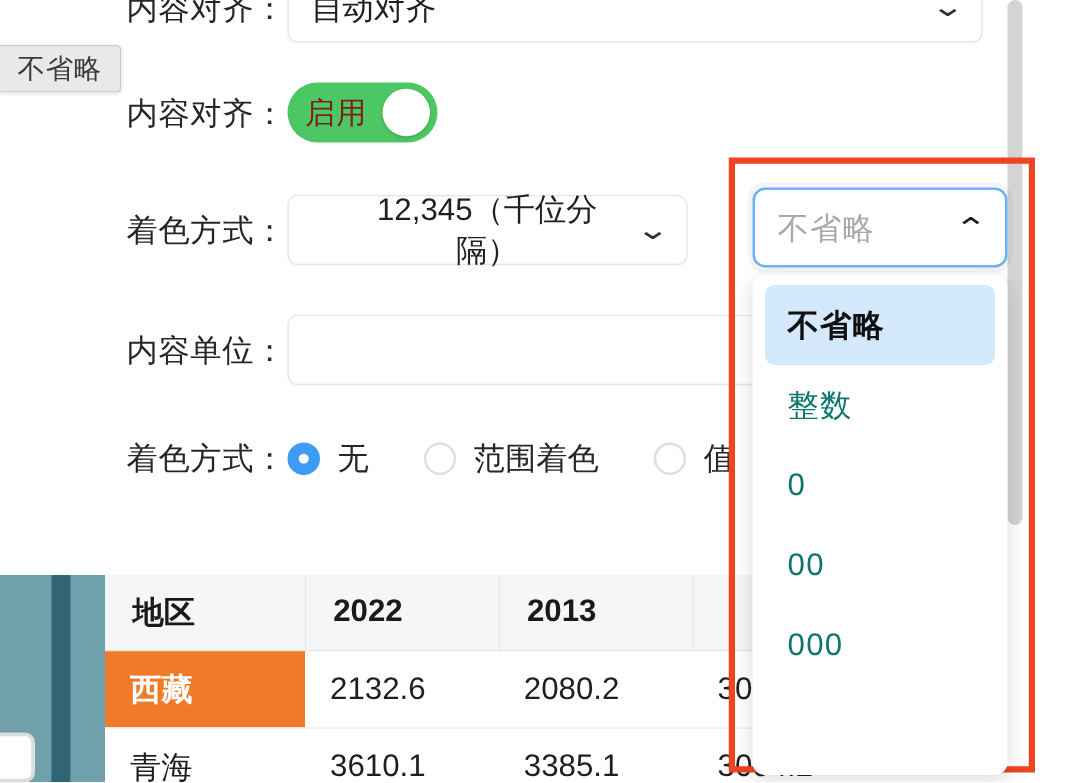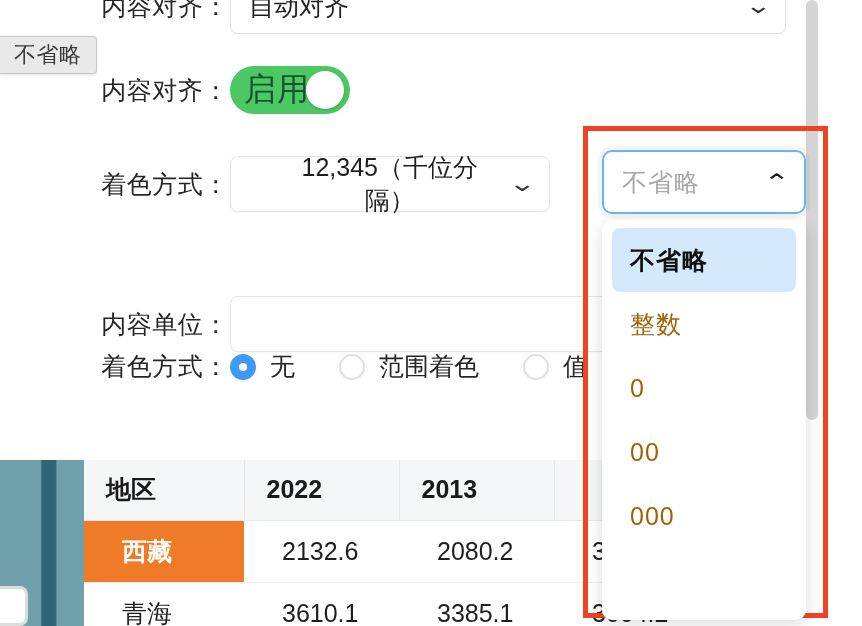--- a/index.html
+++ b/index.html
@@ -63,21 +63,21 @@
     font-size: 25px;
     color: #262626;
     letter-spacing: 0.5px;
     white-space: nowrap;
     flex: none;
   }
 
   .row-0 { top: -22px; }
   .row-1 { top: 66px; }
   .row-2 { top: 156px; }
-  .row-3 { top: 252px; margin-top: 44px; }
+  .row-3 { top: 252px; }
   .row-4 { top: 350px; }
 
   
   .field-box {
     height: 56px;
     background: #ffffff;
     border: 1px solid #e2e4e8;
     border-radius: 8px;
     display: flex;
     align-items: center;
@@ -104,22 +104,22 @@
     height: 48px;
     border-radius: 26px;
     background: #4cc764;
     display: flex;
     align-items: center;
     padding: 0 6px;
     position: relative;
     cursor: pointer;
   }
   .toggle-text {
-    color: #14532d;
-    font-size: 32px;
+    color: #7f1d1d;
+    font-size: 24px;
     margin-left: 8px;
     letter-spacing: 1px;
   }
   .toggle-knob {
     position: absolute;
     right: 6px;
     width: 38px;
     height: 38px;
     border-radius: 50%;
     background: #ffffff;
@@ -235,21 +235,21 @@
     box-shadow: 0 4px 16px rgba(0,0,0,0.14);
     padding: 8px 10px;
     overflow: hidden;
   }
   .dropdown-option {
     height: 64px;
     display: flex;
     align-items: center;
     padding-left: 18px;
     font-size: 25px;
-    color: #a16207;
+    color: #0f766e;
     border-radius: 8px;
     letter-spacing: 1px;
     cursor: pointer;
   }
   .dropdown-option.selected {
     background: #d4e9fb;
     font-weight: bold;
     color: #101010;
   }
 
@@ -311,21 +311,21 @@
     background: #f5f6f7;
     text-align: left;
     padding-left: 22px;
     font-weight: bold;
     color: #1a1a1a;
     border-right: 1px solid #e6e6e6;
     border-bottom: 1px solid #e6e6e6;
   }
   .data-table td {
     height: 62px;
-    padding-left: 38px;
+    padding-left: 20px;
     color: #1f1f1f;
     border-bottom: 1px solid #ededed;
     background: #ffffff;
   }
   .data-table td.region-hl {
     background: #ef7b29;
     color: #ffffff;
     font-weight: bold;
   }
   .col-region { width: 160px; }

